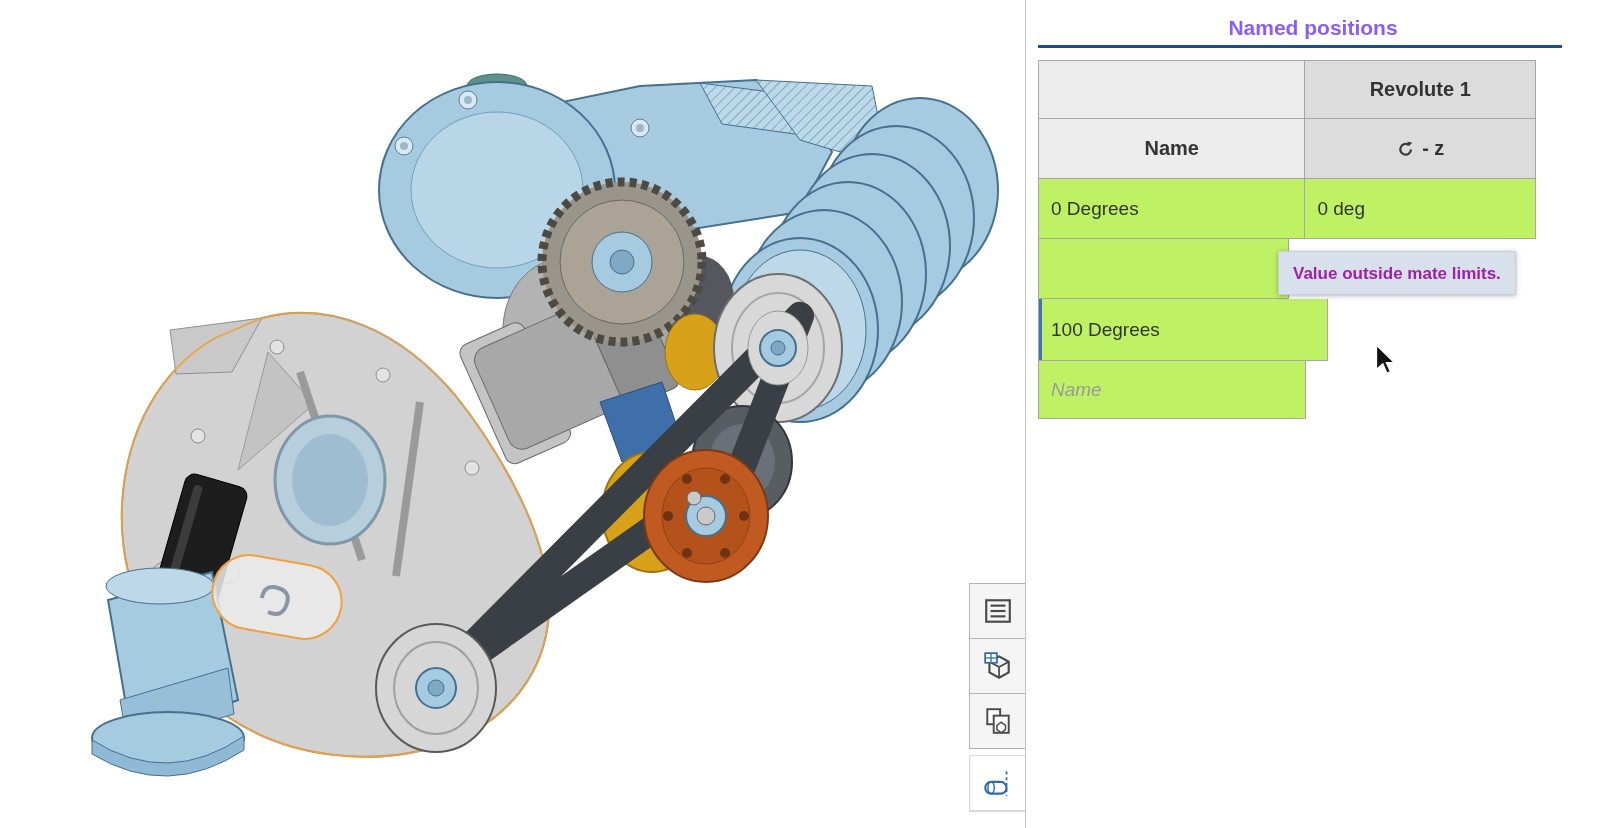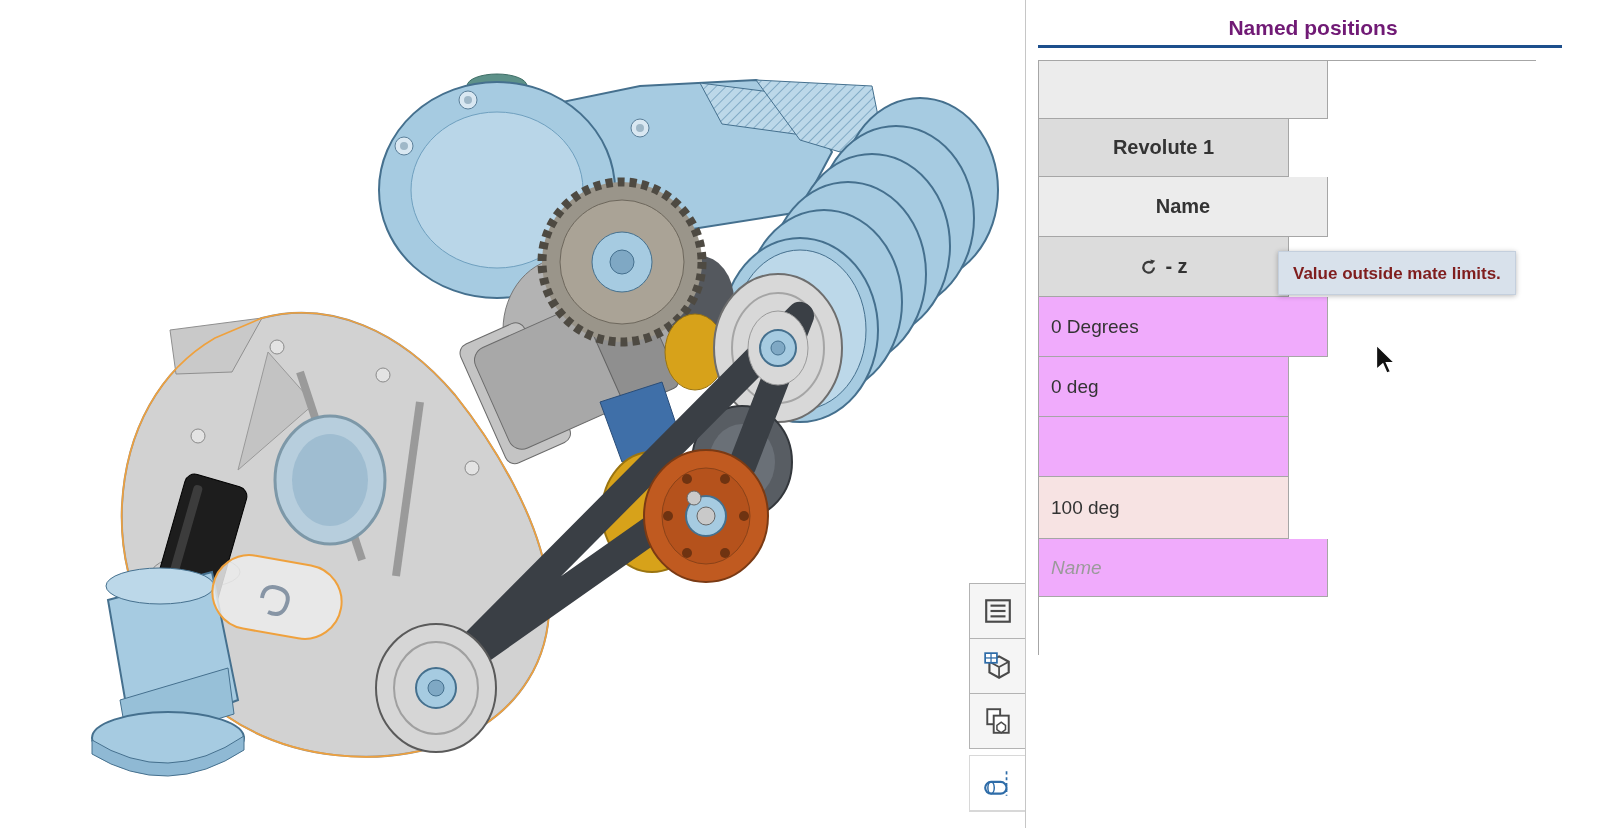--- a/index.html
+++ b/index.html
@@ -7,46 +7,46 @@
     width:1600px;height:828px;position:relative;overflow:hidden;
     background:#ffffff;
     font-family:"Liberation Sans", sans-serif;
   }
   
   .viewport{position:absolute;left:0;top:0;width:1025px;height:828px;background:#fff;}
   
   .panel{position:absolute;left:1025px;top:0;width:575px;height:828px;background:#fff;
          border-left:1px solid #c6c6c6;box-sizing:border-box;}
   .panel-title{position:absolute;top:16px;left:0;width:100%;text-align:center;
-               font-size:21px;font-weight:700;color:#701a75;}
+               font-size:21px;font-weight:700;color:#8b5cf6;}
   .title-underline{position:absolute;top:45px;left:12px;width:524px;height:3px;background:#1d4f8c;}
   
   .np-table{position:absolute;left:12px;top:60px;width:498px;
             border-top:1px solid #a6a6a6;border-left:1px solid #a6a6a6;
             box-sizing:border-box;font-size:19px;color:#333;}
-  .tr{display:flex;flex-direction:column;}
+  .tr{display:flex;}
   .cell{box-sizing:border-box;border-right:1px solid #a6a6a6;border-bottom:1px solid #a6a6a6;
-        display:flex;align-items:center;background:#f0abfc;}
+        display:flex;align-items:center;background:#bef264;}
   .c1{width:289px;}
   .c2{width:250px;}
   .h58{height:58px}.h60{height:60px}.h62{height:62px}
   .hdr{background:#ececec;font-weight:700;justify-content:center;color:#333;font-size:20px;}
   .hdr2{background:#dcdcdc;}
   .name-cell{padding-left:12px;position:relative;}
   .val-cell{padding-left:12px;text-align:right;}
   .err{background:#f7e3e3;}
   .ghost{border:none;background:transparent;}
   .accent{position:absolute;left:0;top:0;width:3px;height:100%;background:#3d74b8;}
   .axis-label{font-weight:600;margin-left:6px;color:#333;}
   .new-name-input{border:none;outline:none;width:100%;height:100%;font-size:19px;
                   font-style:italic;padding-left:12px;font-family:inherit;color:#444;background:transparent;}
   .new-name-input::placeholder{color:#9a9a9a;font-style:italic;}
   
   .tooltip{position:absolute;left:252px;top:251px;height:44px;line-height:44px;padding:0 14px;
-           background:#d8e1eb;color:#7f1d1d;font-size:17px;font-weight:600;white-space:nowrap;
+           background:#d8e1eb;color:#a21caf;font-size:17px;font-weight:600;white-space:nowrap;
            box-shadow:0 1px 5px rgba(0,0,0,0.28);border:1px solid #c4cfdd;box-sizing:border-box;}
   .cursor{position:absolute;left:347px;top:344px;}
   
   .side-toolbar{position:absolute;left:969px;top:583px;width:57px;}
   .tb-btn{width:57px;height:56px;background:#f5f5f5;border:1px solid #b3b3b3;box-sizing:border-box;
           display:flex;align-items:center;justify-content:center;margin-top:-1px;padding:0;cursor:pointer;}
   .tb-btn:first-child{margin-top:0;}
   .tb-btn-bottom{position:absolute;left:969px;top:755px;width:57px;height:56px;background:#fff;
           border:1px solid #d8d8d8;box-sizing:border-box;display:flex;align-items:center;justify-content:center;padding:0;cursor:pointer;}
   .bottom-rule{position:absolute;left:969px;top:811px;width:631px;height:1px;background:#d8d8d8;}
@@ -250,21 +250,24 @@
     <div class="tr">
       <div class="cell c1 h60 name-cell">0 Degrees</div>
       <div class="cell c2 h60 val-cell">0 deg</div>
     </div>
 
     <div class="tr">
       <div class="cell c2 h60 val-cell"></div>
     </div>
 
     <div class="tr">
-      <div class="cell c2 h62 val-cell err">100 deg</div>
+      <div class="cell c1 h62 name-cell">
+        <span class="accent"></span>
+        <span>100 Degrees</span>
+      </div>
     </div>
 
     <div class="tr">
       <div class="cell c1 h58" style="padding:0;">
         <input class="new-name-input" type="text" placeholder="Name" style="">
       </div>
       <div class="cell c2 h58 ghost"></div>
     </div>
   </div>
 

